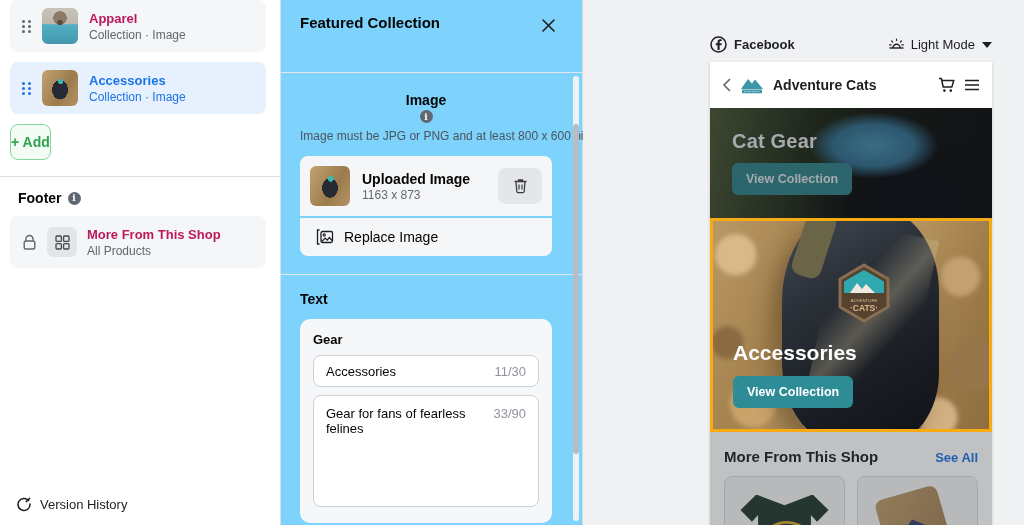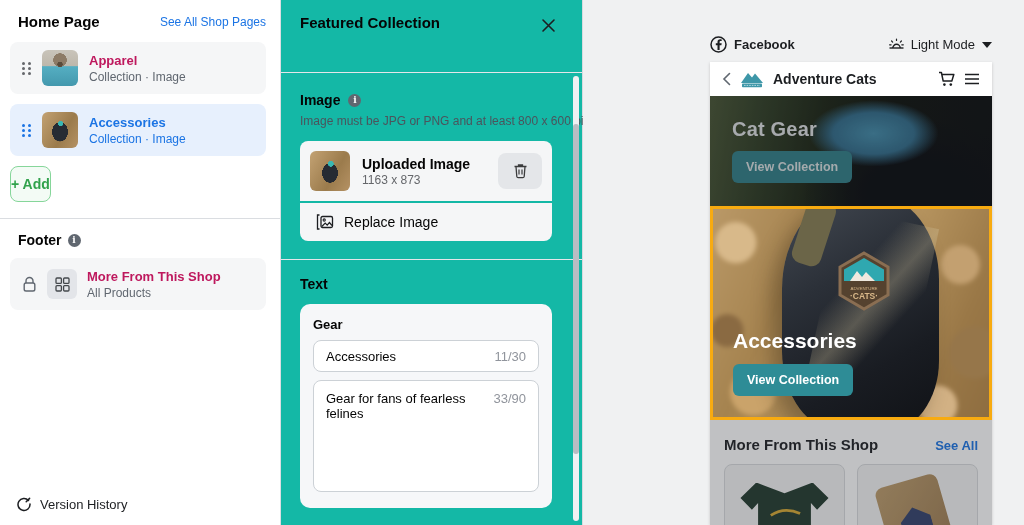--- a/index.html
+++ b/index.html
@@ -44,27 +44,27 @@
               font-size:9px; font-weight:bold; display:flex; align-items:center; justify-content:center;
               font-family:"DejaVu Serif",serif; }
   .footer-card { margin:0 14px 0 10px; height:52px; border-radius:8px; background:#f5f6f7;
                  display:flex; align-items:center; gap:10px; padding:0 12px; }
   .grid-tile { width:30px; height:30px; border-radius:6px; background:#e3e5e9;
                display:flex; align-items:center; justify-content:center; flex:none; }
   .version-row { position:absolute; left:16px; bottom:13px; display:flex; align-items:flex-end; gap:8px; cursor:pointer; }
   .version-text { font-size:13px; color:#1c1e21; }
 
   
-  .mid-panel { width:302px; min-width:302px; background:#14b8a6; position:relative; border-right:1px solid #d8dadf; }
+  .mid-panel { width:302px; min-width:302px; background:#7dd3fc; position:relative; border-right:1px solid #d8dadf; }
   .mp-header { height:73px; border-bottom:1px solid #e4e6ea; position:relative; padding:14px 0 0 19px; }
   .mp-title { font-size:15px; font-weight:bold; color:#050505; }
   .mp-close { position:absolute; right:22px; top:13px; width:24px; height:24px; display:flex;
               align-items:center; justify-content:center; cursor:pointer; }
   .mp-body { padding:19px 30px 0 19px; }
-  .sec-label-row { display:flex; align-items:center; gap:8px; }
+  .sec-label-row { display:flex; align-items:center; gap:2px;flex-direction:column; }
   .sec-label { font-size:14px; font-weight:bold; color:#050505; }
   .helper { font-size:12px; color:#4b545c; margin-top:6px; white-space:nowrap; }
   .upload-group { margin-top:13px; }
   .upload-row1 { background:#f5f6f7; border-radius:8px 8px 0 0; height:60px; display:flex;
                  align-items:center; gap:12px; padding:0 10px 0 10px; }
   .upload-thumb { width:40px; height:40px; border-radius:6px; }
   .upload-name { font-size:14px; font-weight:600; color:#050505; line-height:1.3; }
   .upload-dim { font-size:12px; color:#65676b; }
   .trash-btn { width:44px; height:36px; border-radius:8px; background:#e4e6e9; border:none;
                display:flex; align-items:center; justify-content:center; cursor:pointer; }
@@ -88,21 +88,21 @@
 
   
   .right-panel { flex:1; background:#f0f1f2; position:relative; }
   .fb-row { position:absolute; left:127px; top:36px; width:282px; display:flex; align-items:center; }
   .fb-brand { font-size:13px; font-weight:600; color:#1c1e21; margin-left:7px; }
   .mode-text { font-size:13px; color:#1c1e21; margin:0 7px 0 6px; }
   .caret { width:0; height:0; border-left:5px solid transparent; border-right:5px solid transparent;
            border-top:6px solid #1c1e21; }
   .preview { position:absolute; left:127px; top:62px; width:282px; height:463px; background:#fff;
              box-shadow:0 1px 3px rgba(0,0,0,0.18); overflow:hidden; }
-  .pv-header { height:34px; display:flex; align-items:center; gap:8px; padding:0 12px; background:#fff; }
+  .pv-header { height:46px; display:flex; align-items:center; gap:8px; padding:0 12px; background:#fff; }
   .pv-shop-name { font-size:14px; font-weight:bold; color:#1c1e21; }
   .dim::after { content:""; position:absolute; inset:0; background:rgba(46,50,55,0.30); pointer-events:none; }
   .hero { height:110px; position:relative; overflow:hidden; }
   .hero-img { position:absolute; inset:0; background:
       radial-gradient(ellipse 90px 46px at 58% 34%, #3f88a6 0%, #2d6886 45%, transparent 72%),
       radial-gradient(ellipse 150px 95px at 74% 88%, #04060a 34%, transparent 78%),
       linear-gradient(100deg,#44512f 0%,#2c3a20 18%,#17200f 38%,#0a0d08 62%,#06080a 100%); }
   .hero-title { position:absolute; left:22px; top:22px; font-size:20px; font-weight:bold;
                 color:#dcdee0; letter-spacing:.2px; }
   .view-btn { position:absolute; border:none; border-radius:6px; background:#2d7c85; color:#d7dedf;
@@ -142,24 +142,20 @@
   .notebook { position:absolute; left:24%; top:16%; width:54%; height:120%;
       background:linear-gradient(135deg,#bd9c6a,#96744a); border-radius:8px; transform:rotate(-16deg); }
   .nb-badge { position:absolute; left:26%; top:26%; width:48%; height:46%; background:#32406b;
       clip-path:polygon(50% 0,100% 25%,100% 75%,50% 100%,0 75%,0 25%); }
   svg { display:block; }
 </style>
 </head>
 <body>
 
 <div class="left-panel">
-  <div class="lp-header">
-    <span class="lp-title">Home Page</span>
-    <span class="lp-link">See All Shop Pages</span>
-  </div>
 
   <div class="lp-item">
     <span class="drag-dots">
         <i></i>
         <i></i>
         <i></i>
         <i></i>
         <i></i>
         <i></i>
       </span>

